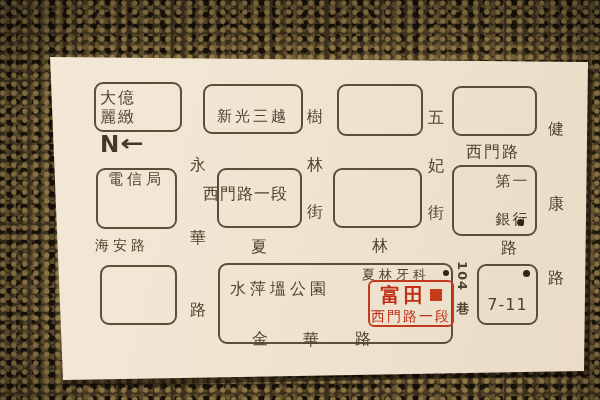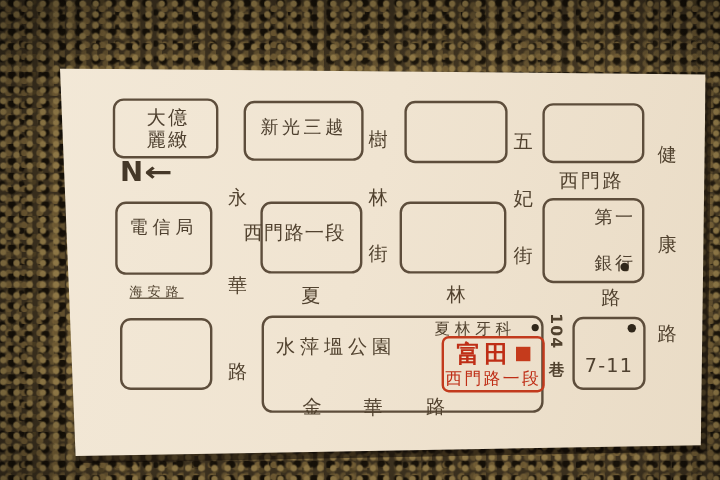--- a/index.html
+++ b/index.html
@@ -41,31 +41,31 @@
   }
   .lbl{position:absolute;color:#51422f;white-space:nowrap;line-height:1;}
   .vcol{
     position:absolute;display:flex;flex-direction:column;
     justify-content:space-between;align-items:center;color:#51422f;
   }
   .vcol span{line-height:1;}
   .dot{position:absolute;border-radius:50%;background:#30271a;}
   .hotel-text{
     position:absolute;inset:0;display:flex;flex-direction:column;
-    justify-content:center;align-items:center;gap:1px;
+    justify-content:center;gap:1px;
     font-size:16px;letter-spacing:2px;color:#4f4130;line-height:1.1;
     padding-left:4px;box-sizing:border-box;
   }
   .dept-text{
     position:absolute;inset:0;display:flex;justify-content:center;align-items:flex-end;
-    padding-bottom:16px;font-size:15px;letter-spacing:3px;color:#4f4130;box-sizing:border-box;
+    padding-bottom:6px;font-size:15px;letter-spacing:3px;color:#4f4130;box-sizing:border-box;
   }
   .telecom-text{
     position:absolute;inset:0;display:flex;justify-content:center;align-items:flex-start;
-    padding-top:10px;font-size:15px;letter-spacing:4px;color:#4f4130;box-sizing:border-box;
+    padding-top:0;font-size:15px;letter-spacing:4px;color:#4f4130;box-sizing:border-box;
   }
   .bank-text{
     position:absolute;inset:0;display:flex;flex-direction:column;
     justify-content:center;align-items:center;gap:20px;
     font-size:15px;letter-spacing:2px;color:#4f4130;line-height:1.15;box-sizing:border-box;margin-left:36px;
   }
   .seven-text{
     position:absolute;inset:0;display:flex;justify-content:center;align-items:center;
     font-size:16px;color:#4f4130;letter-spacing:1px;box-sizing:border-box;margin-top:20px;
   }
@@ -145,22 +145,22 @@
         <div class="rest-line2">西門路一段</div>
       </div>
     </div>
 
     <div class="mapbox" style="left:477px;top:264px;width:61px;height:61px;">
       <div class="seven-text">7-11</div>
       <div class="dot" style="width:7px;height:7px;right:6px;top:4px;"></div>
     </div>
 
     <div class="lbl" style="left:203px;top:145px;font-size:16px;letter-spacing:1px;margin-top:41px;">西門路一段</div>
-    <div class="lbl" style="left:466px;top:144px;font-size:16px;letter-spacing:2px;font-family:Liberation Serif, serif;">西門路</div>
-    <div class="lbl" style="left:108px;top:238px;font-size:11px;letter-spacing:4px;text-decoration:underline;">海安路</div>
+    <div class="lbl" style="left:466px;top:144px;font-size:16px;letter-spacing:2px;">西門路</div>
+    <div class="lbl" style="left:95px;top:238px;font-size:14px;letter-spacing:4px;">海安路</div>
 
     <div class="lbl" style="left:251px;top:239px;font-size:16px;">夏</div>
     <div class="lbl" style="left:372px;top:238px;font-size:16px;">林</div>
     <div class="lbl" style="left:501px;top:240px;font-size:16px;">路</div>
 
     <div class="lbl" style="left:252px;top:331px;font-size:16px;">金</div>
     <div class="lbl" style="left:303px;top:332px;font-size:16px;">華</div>
     <div class="lbl" style="left:355px;top:331px;font-size:16px;">路</div>
 
     <div class="vcol" style="left:306px;top:109px;height:111px;width:18px;font-size:16px;">

